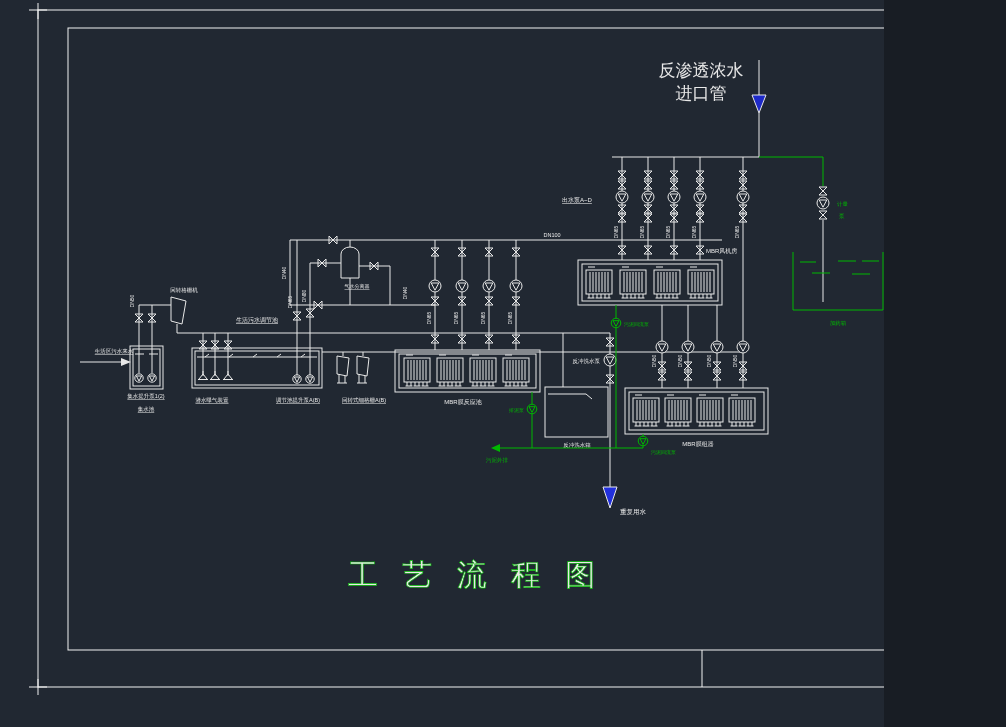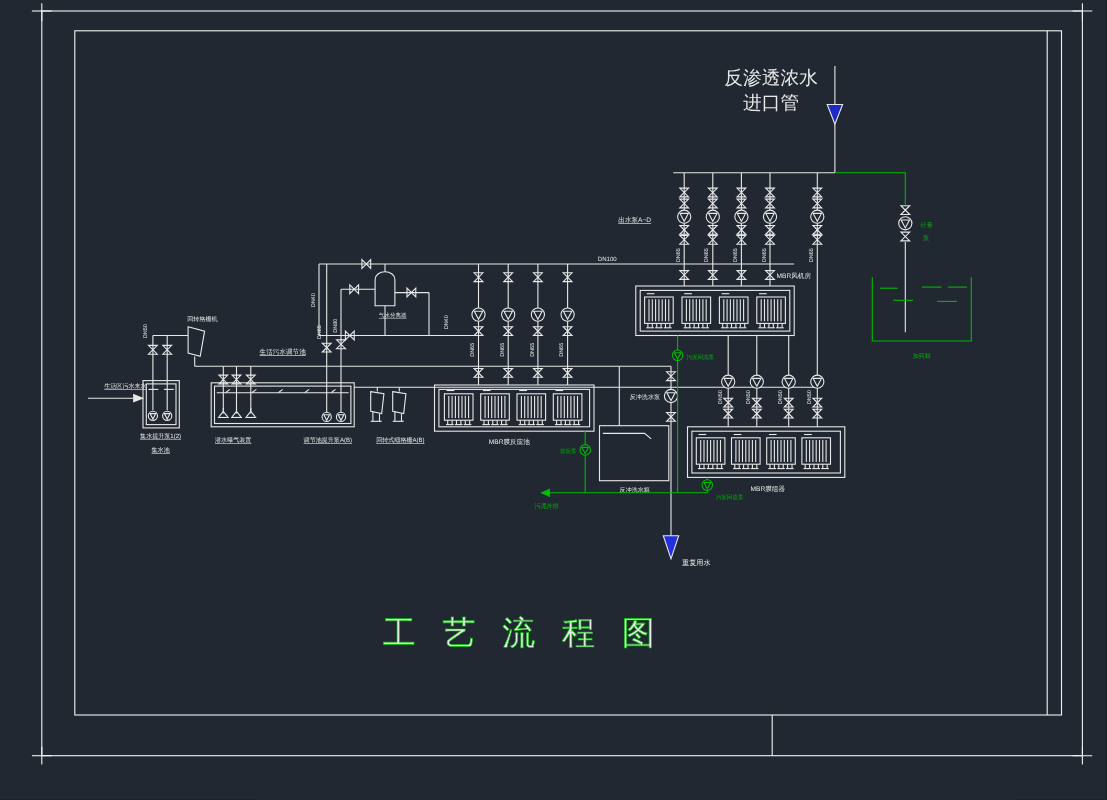--- a/index.html
+++ b/index.html
@@ -1,16 +1,16 @@
 <!DOCTYPE html>
 <html><head>
 <meta charset="utf-8">
 <style>
   html,body{margin:0;padding:0;background:#181d24;}
-  .stage{position:relative;width:1006px;height:727px;background:#212832;overflow:hidden;}
+  .stage{position:relative;width:884px;height:727px;background:#212832;overflow:hidden;}
   svg{display:block;}
   text{font-family:"Liberation Sans","DejaVu Sans",sans-serif;fill:#e8e8e8;}
   .u{text-decoration:underline;}
   .g{fill:#00b800;}
 </style>
 </head>
 <body>
 
 <div class="stage">
 <svg width="1006" height="727" viewBox="0 0 1006 727">

